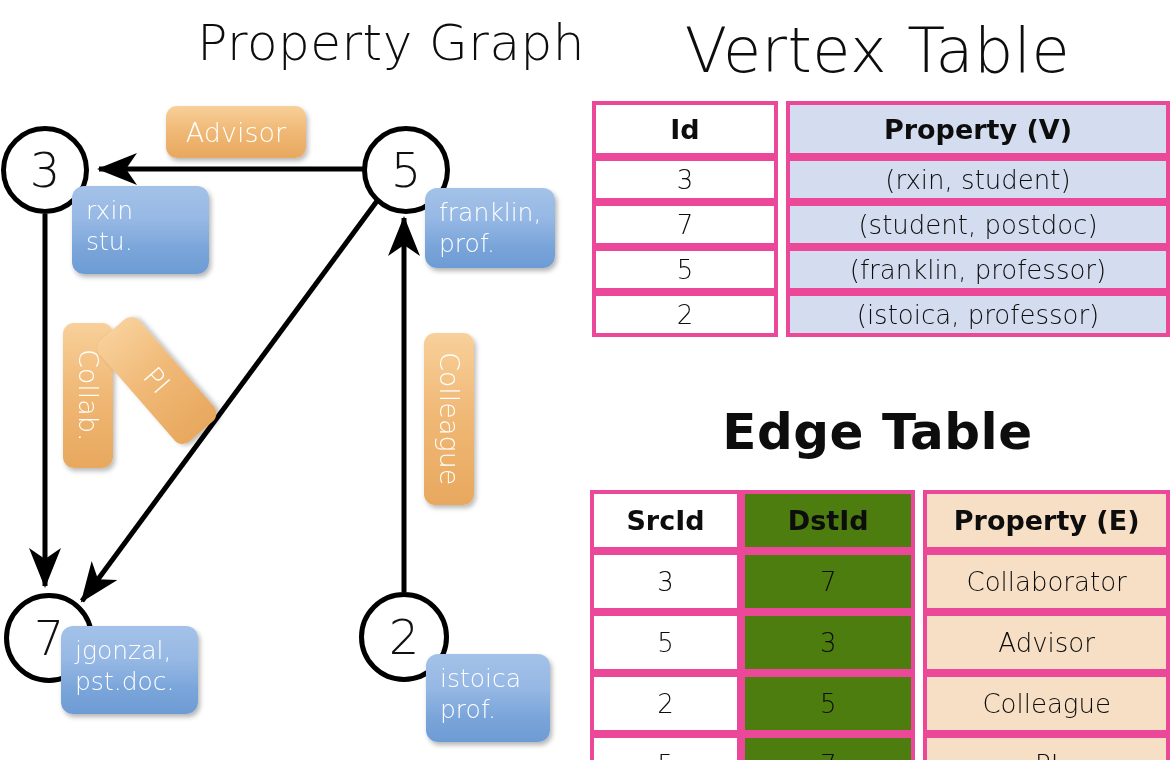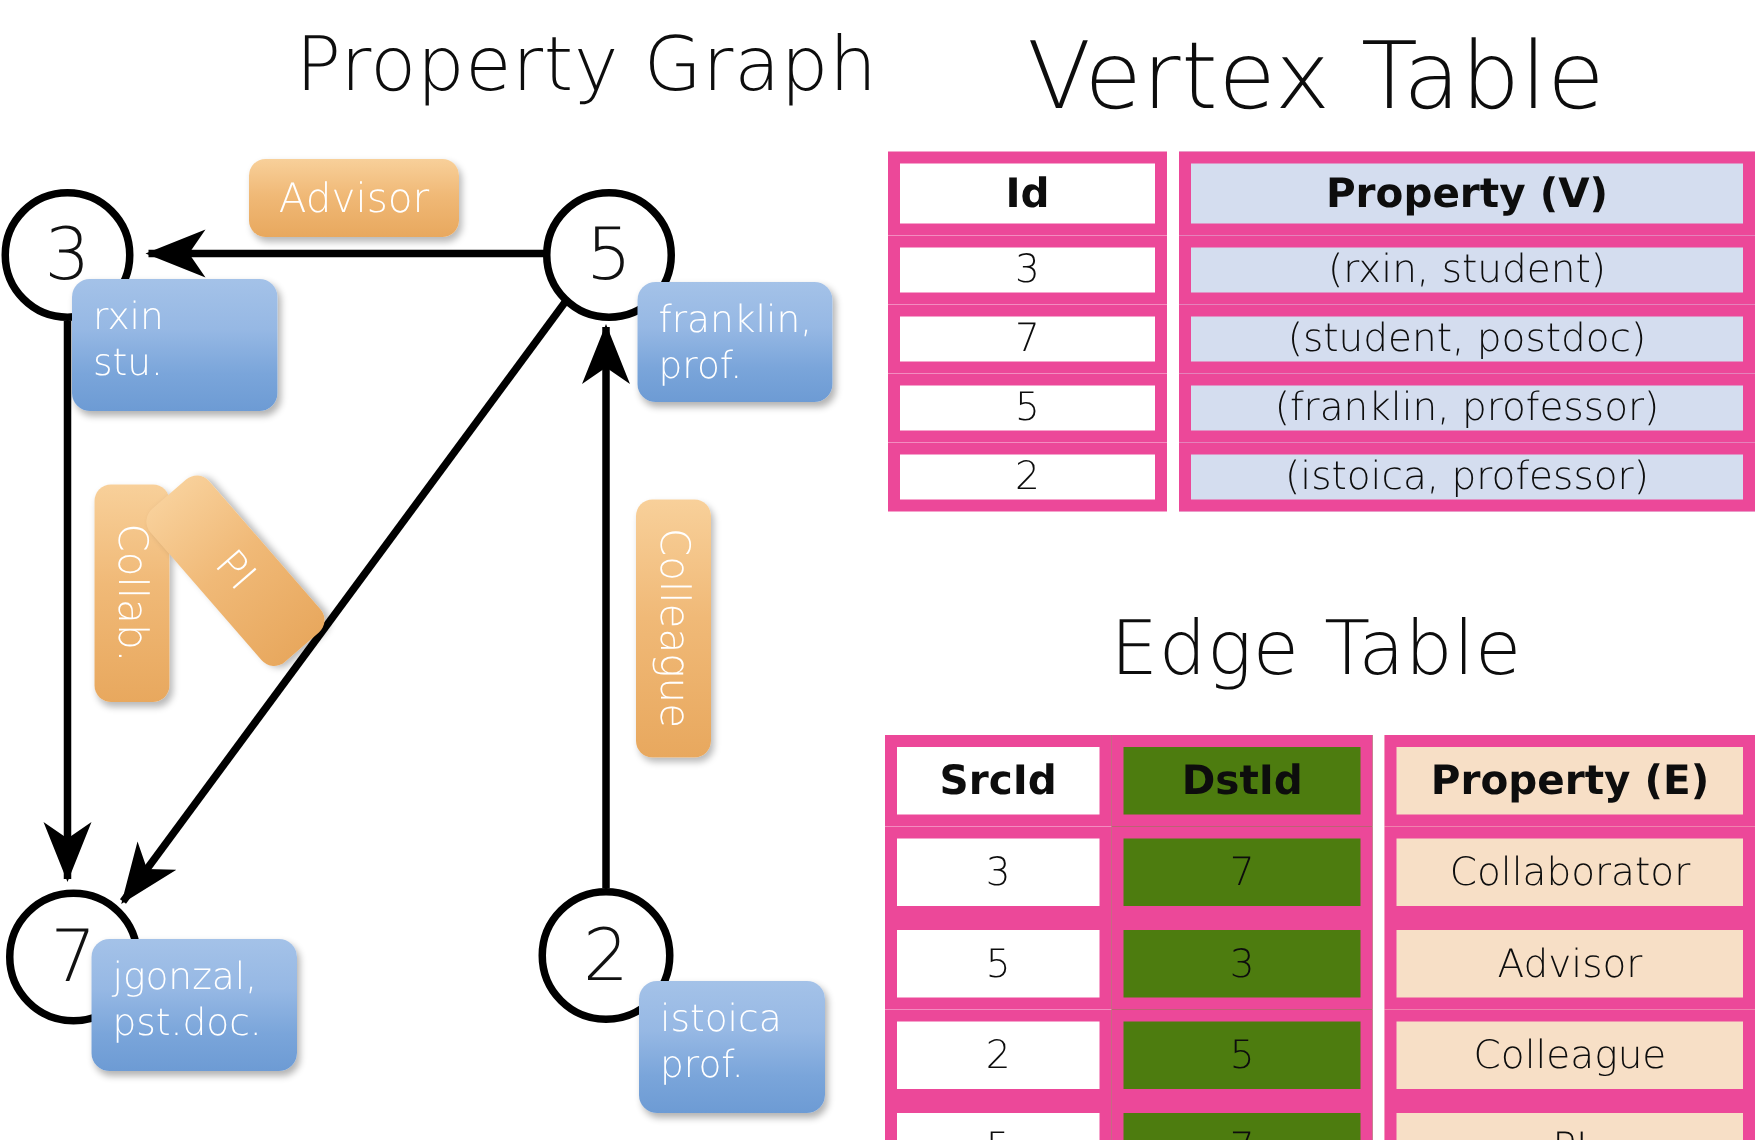--- a/index.html
+++ b/index.html
@@ -20,21 +20,21 @@
   .title {
     position: absolute;
     font-family: "DejaVu Sans", sans-serif;
     font-weight: 300;
     letter-spacing: 0.5px;
     color: #0d0d0d;
     white-space: nowrap;
   }
   #title-property-graph { left: 0; width: 585px; top: 14px; font-size: 50px; text-align: right; }
   #title-vertex-table   { left: 585px; width: 585px; top: 14px; font-size: 62px; text-align: center; }
-  #title-edge-table     { left: 585px; width: 585px; top: 403px; font-size: 50px; text-align: center; }
+  #title-edge-table     { left: 585px; width: 585px; top: 403px; font-size: 50px; text-align: center; font-weight: bold; }
 
   
   #graph-panel {
     position: absolute;
     left: 0; top: 0;
     width: 585px; height: 760px;
   }
   #graph-edges {
     position: absolute;
     left: 0; top: 0;
@@ -98,21 +98,21 @@
 
   
   .data-table {
     position: absolute;
     border-collapse: separate;
     border-spacing: 0;
     font-family: "DejaVu Sans", sans-serif;
     font-weight: 300;
   }
   .data-table td, .data-table th {
-    border: 8px solid #ec4899;
+    border: 4px solid #ec4899;
     text-align: center;
     font-weight: 300;
     font-size: 26px;
     color: #0d0d0d;
     padding: 0;
     height: 45px;
     box-sizing: border-box;
   }
   .data-table th {
     font-weight: 700;
@@ -163,21 +163,21 @@
   <div class="node" style="left:362px; top:126px; width:88px; height:88px;">
     <span>5</span>
   </div>
   <div class="node" style="left:4px; top:593px; width:90px; height:90px;">
     <span>7</span>
   </div>
   <div class="node" style="left:359px; top:592px; width:90px; height:90px;">
     <span>2</span>
   </div>
 
-  <div class="prop-box" style="left:48px; top:186px; width:137px; height:88px;">rxin
+  <div class="prop-box" style="left:72px; top:186px; width:137px; height:88px;">rxin
 stu.</div>
 
   <div class="prop-box" style="left:425px; top:188px; width:130px; height:80px;">franklin,
 prof.</div>
 
   <div class="prop-box" style="left:61px; top:626px; width:137px; height:88px;">jgonzal,
 pst.doc.</div>
 
   <div class="prop-box" style="left:426px; top:654px; width:124px; height:88px;">istoica
 prof.</div>

